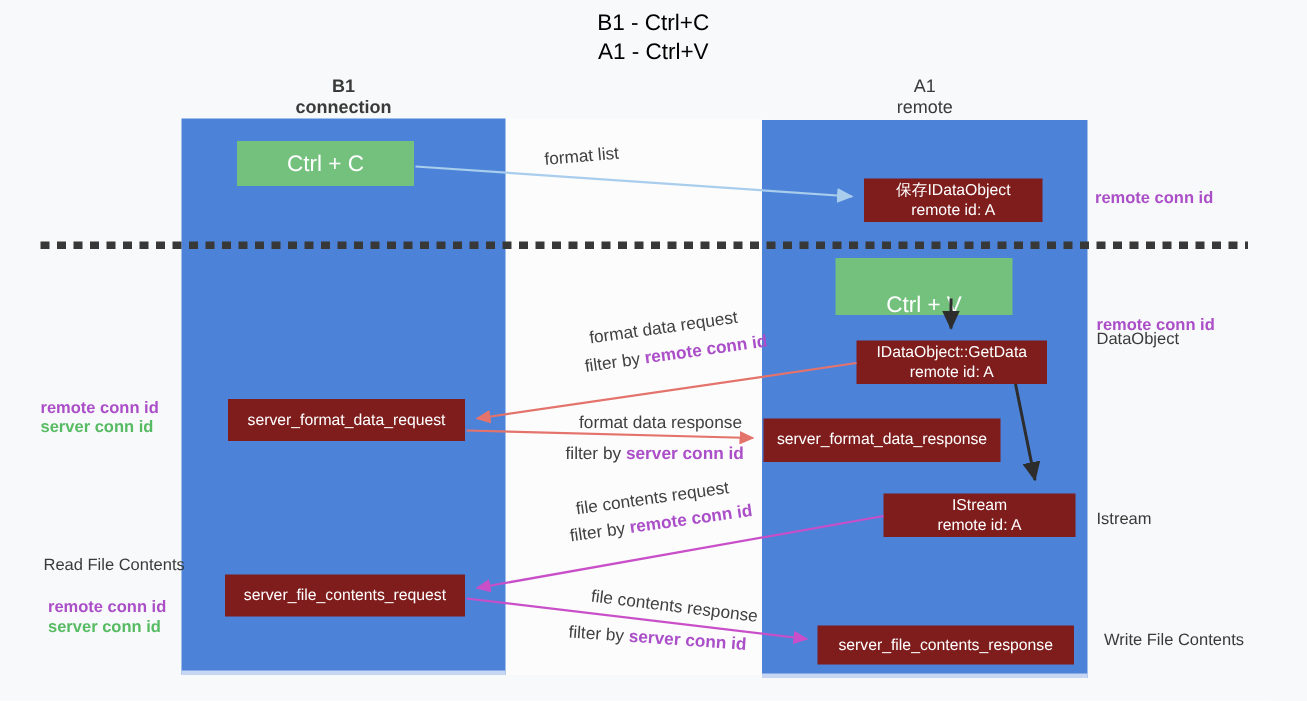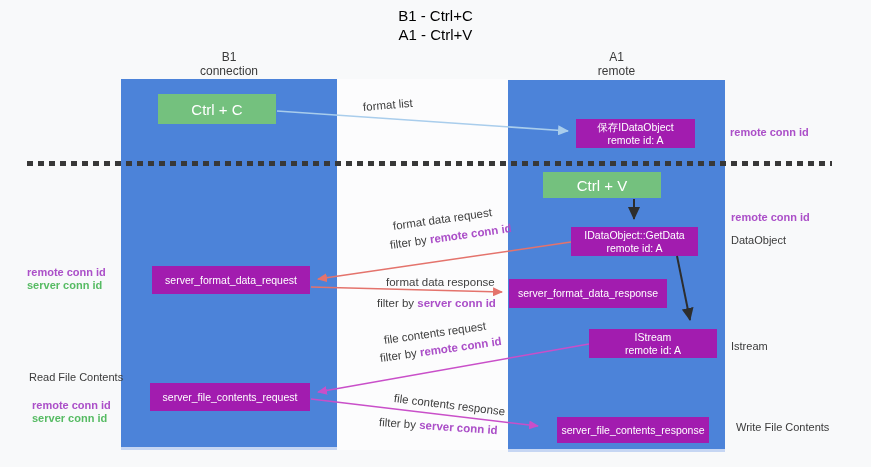--- a/index.html
+++ b/index.html
@@ -3,32 +3,32 @@
 <meta charset="utf-8">
 <style>
   html,body { margin:0; padding:0; }
   body { font-family:"Liberation Sans", sans-serif; }
   .stage { position:relative; width:871px; height:467px; background:#f8f9fa; overflow:hidden; }
 
   .page-title { position:absolute; left:0; top:6px; width:100%; text-align:center;
                 font-size:15px; line-height:19px; color:#000000; }
 
   .col-header { position:absolute; text-align:center; font-size:12px; line-height:14px; color:#3a3a3a; }
-  .col-header.left  { left:121px; top:50px; width:216px; }
+  .col-header.left  { left:121px; top:50px; width:216px;font-weight:bold; }
   .col-header.right { left:508px; top:50px; width:217px; }
 
   .column { position:absolute; background:#4c83d9; border-bottom:3px solid #c6d6f3; }
   .column.left  { left:121px; top:79px;  width:216px; height:368px; }
   .column.right { left:508px; top:80px;  width:217px; height:369px; }
   .gap-white { position:absolute; left:337px; top:79px; width:171px; height:371px; background:#fcfcfd; }
 
   .box { position:absolute; display:flex; flex-direction:column; align-items:center;
          justify-content:center; color:#ffffff; text-align:center; font-size:10.5px; line-height:13px; }
   .box.green  { background:#74c17e; font-size:15px; }
-  .box.orange { background:#a21caf; }
+  .box.orange { background:#7f1d1d; }
 
   .lbl { position:absolute; font-size:11px; color:#3a3a3a; white-space:nowrap; }
   .b-purple { color:#ab4fc8; font-weight:bold; }
   .b-green  { color:#56bb63; font-weight:bold; }
 
   .flow { position:absolute; font-size:11.5px; color:#404040; white-space:nowrap; transform-origin:left center; }
   .rot-n8 { transform:rotate(-8deg); }
   .rot-n5 { transform:rotate(-5deg); }
   .rot-p7 { transform:rotate(7deg); }
   .rot-p4 { transform:rotate(4deg); }
@@ -54,21 +54,21 @@
     <div>remote</div>
   </div>
 
   <div class="gap-white"></div>
   <div class="column left"></div>
   <div class="column right"></div>
 
   <div class="box green" style="left:158px; top:94px; width:118px; height:30px;">
     <span>Ctrl + C</span>
   </div>
-  <div class="box green" style="left:543px; top:172px; width:118px; height:26px;">
+  <div class="box green" style="left:557px; top:172px; width:118px; height:38px;justify-content:flex-end;">
     <span>Ctrl + V</span>
   </div>
 
   <div class="box orange" style="left:576px; top:119px; width:119px; height:29px;">
     <span>保存IDataObject</span>
     <span>remote id: A</span>
   </div>
   <div class="box orange" style="left:571px; top:227px; width:127px; height:29px;">
     <span>IDataObject::GetData</span>
     <span>remote id: A</span>
@@ -79,21 +79,21 @@
   </div>
   <div class="box orange" style="left:152px; top:266px; width:158px; height:28px;">
     <span>server_format_data_request</span>
   </div>
   <div class="box orange" style="left:509px; top:279px; width:158px; height:29px;align-items:center;">
     <span>server_format_data_response</span>
   </div>
   <div class="box orange" style="left:150px; top:383px; width:160px; height:28px;">
     <span>server_file_contents_request</span>
   </div>
-  <div class="box orange" style="left:545px; top:417px; width:152px; height:26px;margin-left:12px;">
+  <div class="box orange" style="left:545px; top:417px; width:171px; height:26px;">
     <span>server_file_contents_response</span>
   </div>
 
   <svg class="arrows" width="871" height="467">
     <defs>
       <marker id="mBlue" markerUnits="userSpaceOnUse" markerWidth="12" markerHeight="10" refX="10" refY="5" orient="auto">
         <path d="M0,0 L11,5 L0,10 z" fill="#a9cdec"></path>
       </marker>
       <marker id="mRed" markerUnits="userSpaceOnUse" markerWidth="11" markerHeight="9" refX="9" refY="4.5" orient="auto">
         <path d="M0,0 L10,4.5 L0,9 z" fill="#e4736c"></path>
@@ -141,21 +141,21 @@
   </div>
 
   <div class="flow rot-p7" style="left:394px; top:392px;">file contents response</div>
   <div class="flow rot-p4" style="left:379px; top:416px;">
     <span>filter by</span>
     <span class="b-purple">server conn id</span>
   </div>
 
   <div class="lbl b-purple" style="left:730px; top:126px;">remote conn id</div>
   <div class="lbl b-purple" style="left:731px; top:211px;">remote conn id</div>
-  <div class="lbl" style="left:731px; top:234px;">DataObject</div>
+  <div class="lbl" style="left:731px; top:220px;">DataObject</div>
   <div class="lbl" style="left:731px; top:340px;">Istream</div>
   <div class="lbl" style="left:736px; top:421px;">Write File Contents</div>
 
   <div class="lbl b-purple" style="left:27px; top:266px;">remote conn id</div>
   <div class="lbl b-green" style="left:27px; top:279px;">server conn id</div>
   <div class="lbl" style="left:29px; top:371px;">Read File Contents</div>
   <div class="lbl b-purple" style="left:32px; top:399px;">remote conn id</div>
   <div class="lbl b-green" style="left:32px; top:412px;">server conn id</div>
 
 </div>

